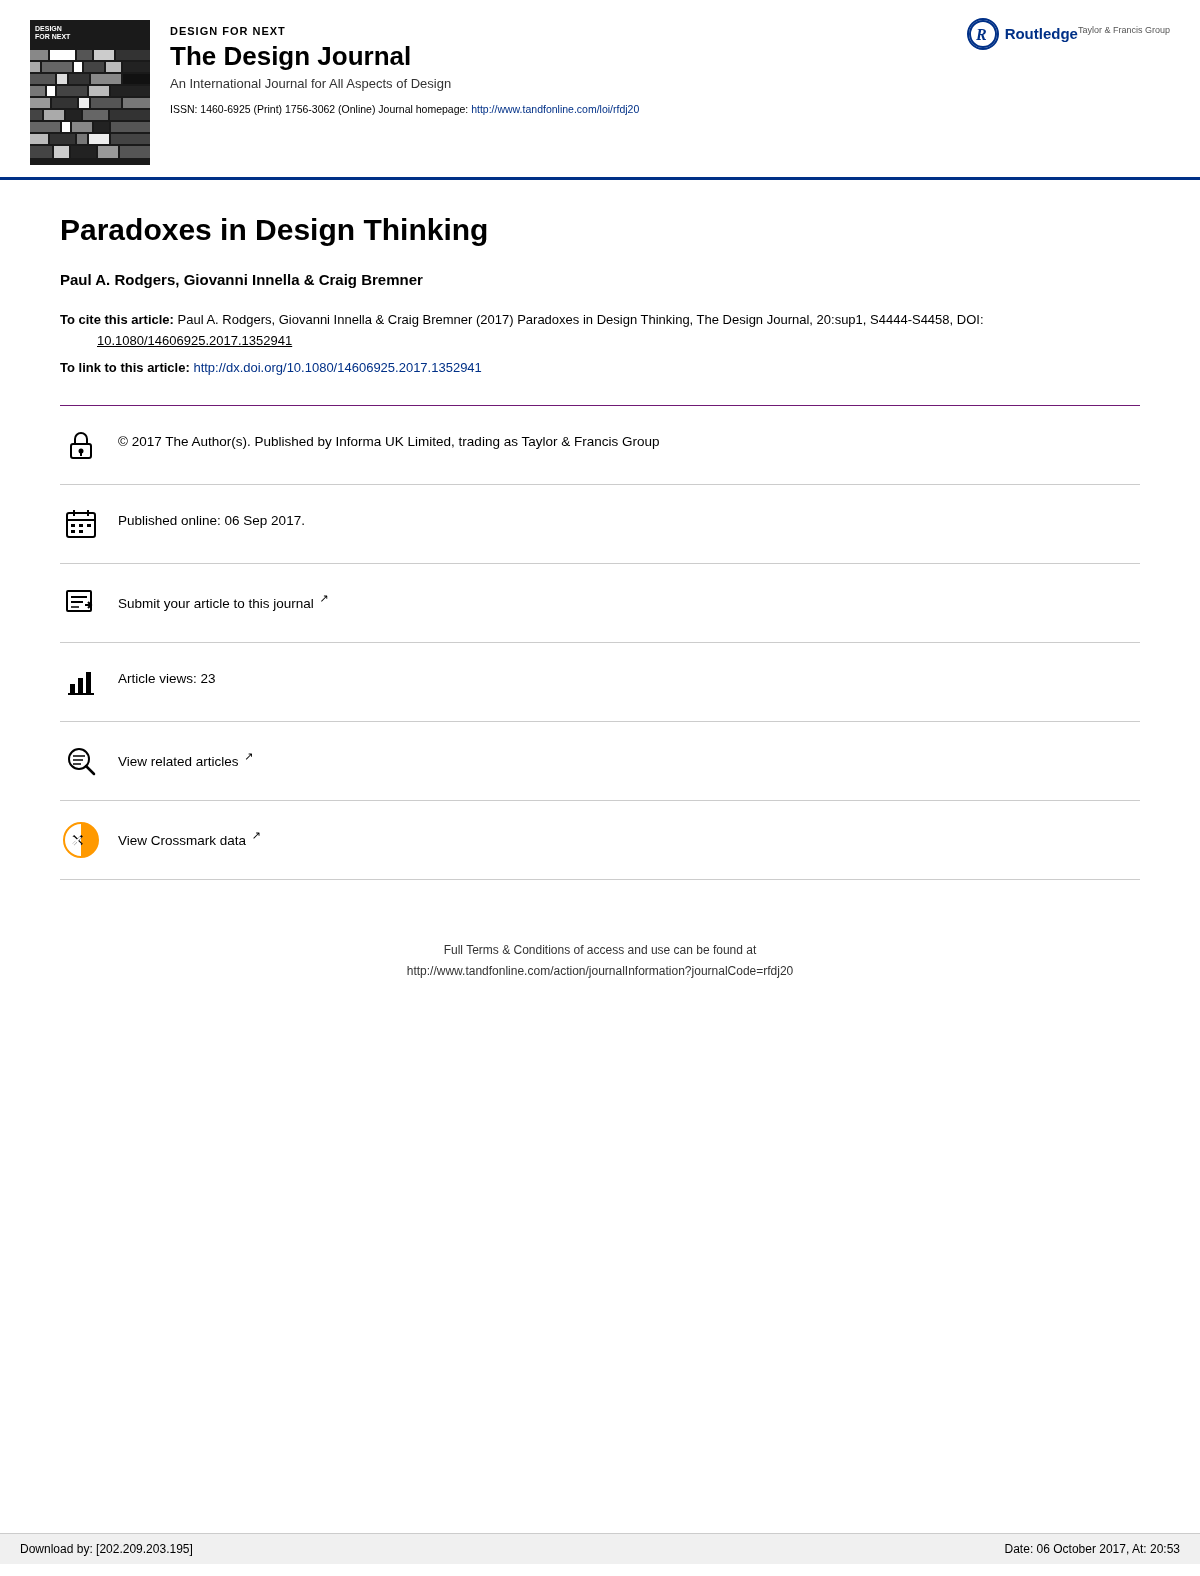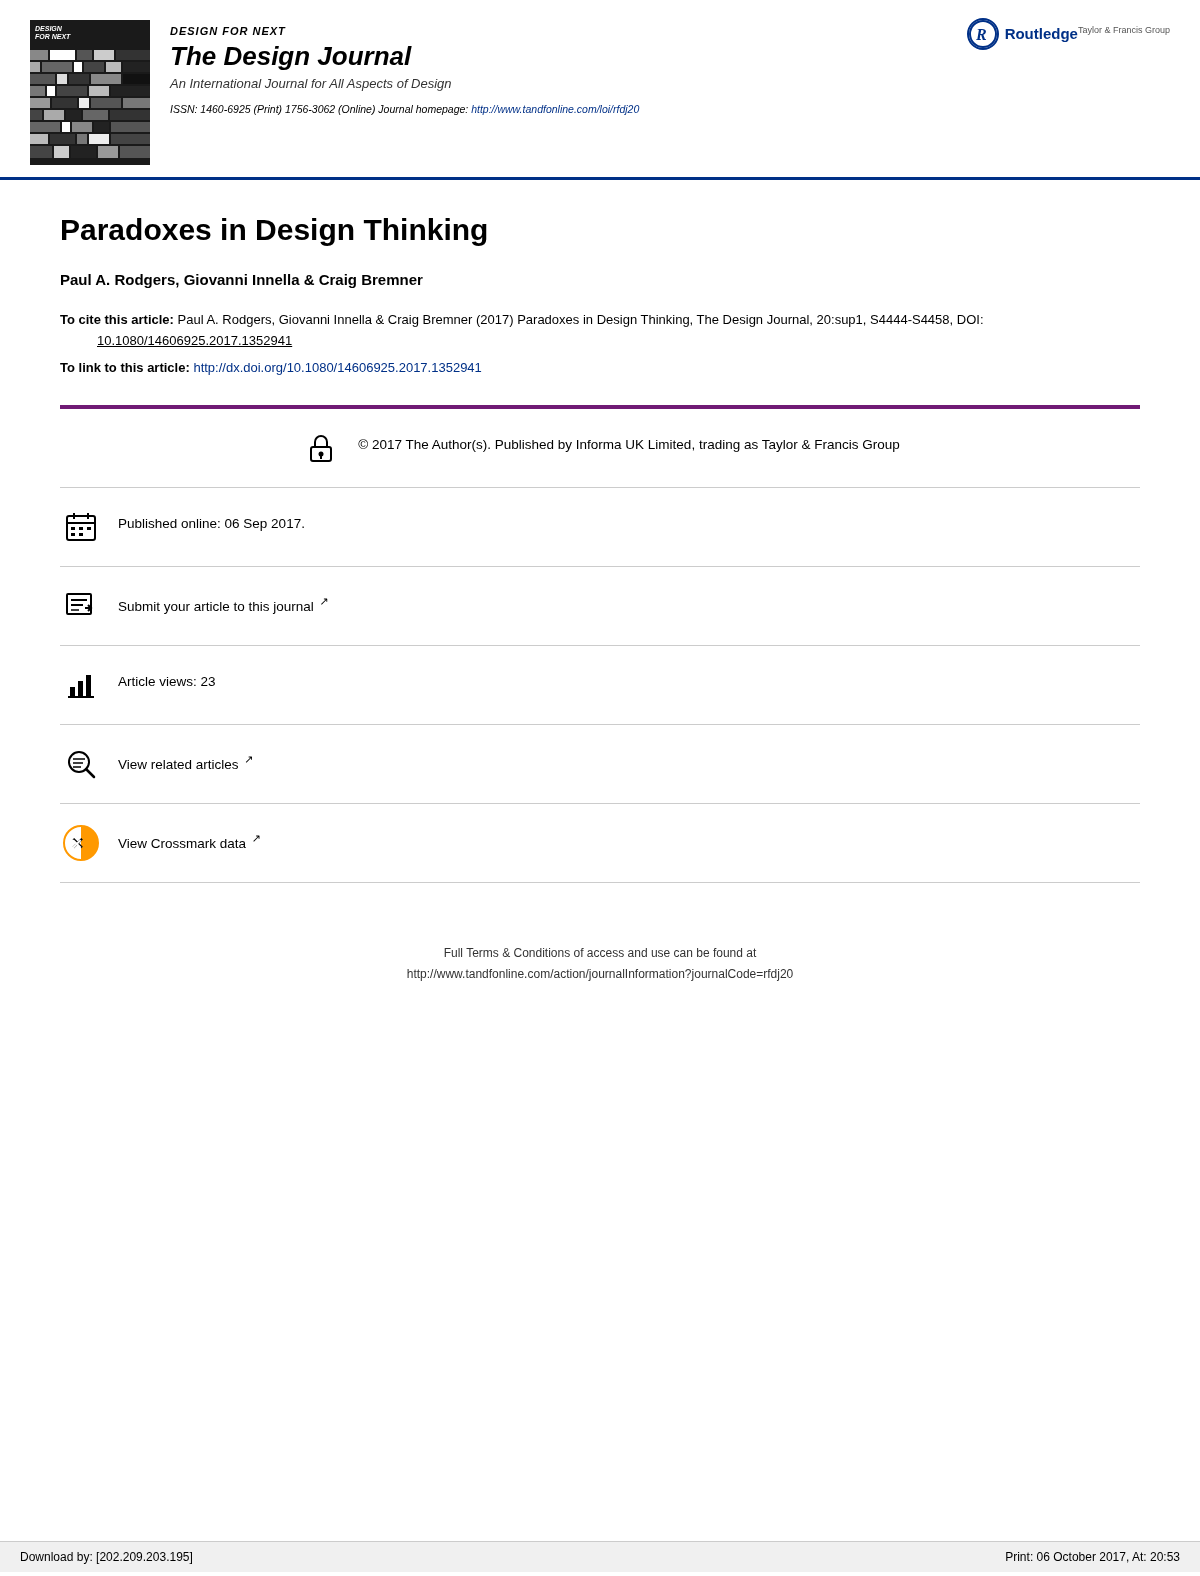--- a/index.html
+++ b/index.html
@@ -52,21 +52,20 @@
     }
 
     
     .header {
       padding: 20px 30px 0 30px;
       display: flex;
       align-items: flex-start;
       gap: 20px;
       border-bottom: 3px solid #003087;
       padding-bottom: 12px;
-      font-style: italic;
     }
 
     .journal-cover {
       width: 120px;
       height: 145px;
       background: #222;
       flex-shrink: 0;
       position: relative;
       overflow: hidden;
     }
@@ -163,22 +162,21 @@
 
     .info-row {
       display: flex;
       align-items: flex-start;
       gap: 16px;
       padding: 18px 0;
       border-bottom: 1px solid #ccc;
     }
 
     .info-row:first-child {
-      border-top: 4px solid #701a75;
-      justify-content: center;
+      border-top: 1px solid #701a75;
     }
 
     .info-icon {
       width: 42px;
       height: 42px;
       flex-shrink: 0;
       display: flex;
       align-items: center;
       justify-content: center;
     }
@@ -201,21 +199,21 @@
     .footer-terms {
       text-align: center;
       font-size: 12px;
       color: #333;
       padding: 60px 0 20px 0;
       line-height: 1.8;
     }
 
     .footer-bar {
       position: absolute;
-      bottom: 4px;
+      bottom: 12px;
       left: 0;
       right: 0;
       background: #f0f0f0;
       border-top: 1px solid #ccc;
       display: flex;
       justify-content: space-between;
       padding: 8px 20px;
       font-size: 12px;
       color: #000;
     }
@@ -483,16 +481,16 @@
   </div>
 
 </div>
 
 <div class="footer-bar">
   <span>
     <span>Download by:</span>
     <span>[202.209.203.195]</span>
   </span>
   <span>
-    <span>Print:</span>
+    <span>Date:</span>
     <span>06 October 2017, At: 20:53</span>
   </span>
 </div>
 
 </body></html>

